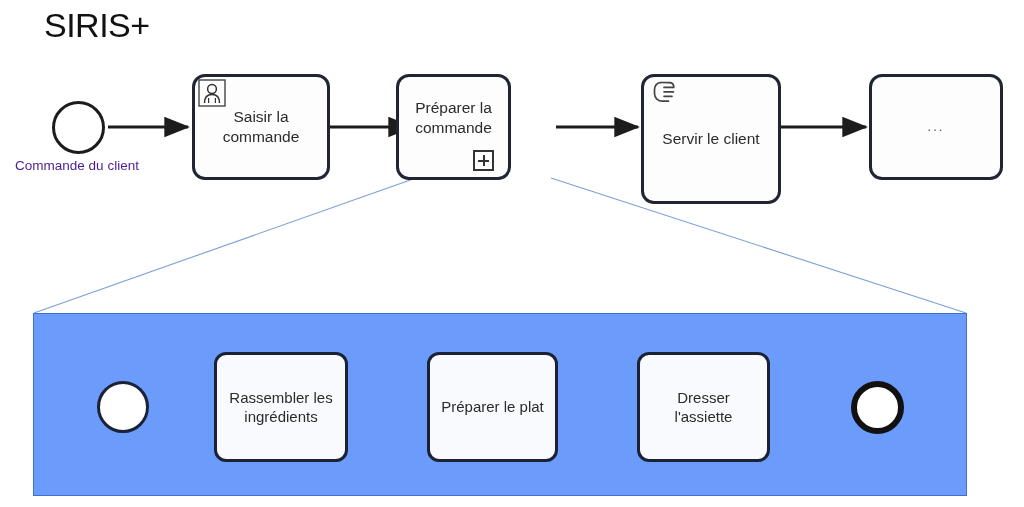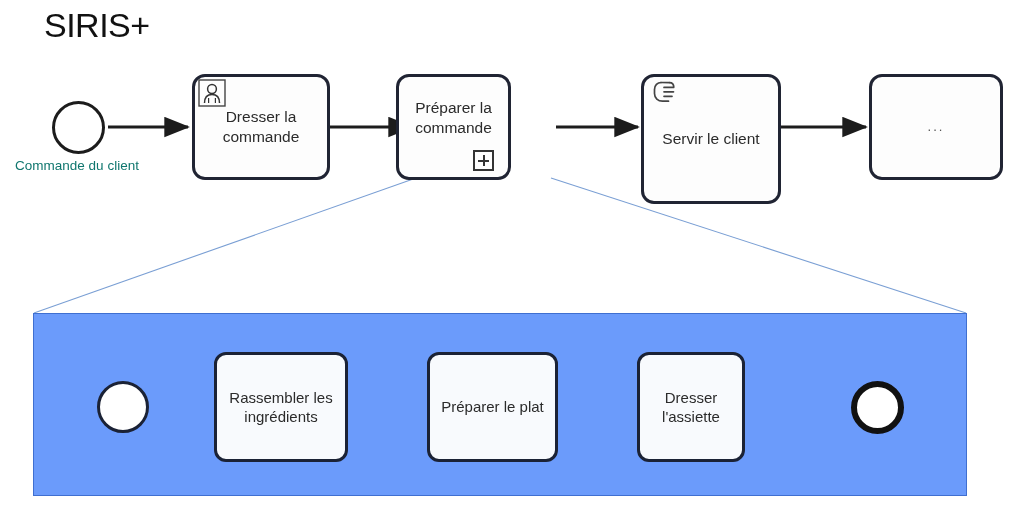--- a/index.html
+++ b/index.html
@@ -90,21 +90,21 @@
   }
   
   #start-label {
     position: absolute;
     left: 14px;
     top: 157px;
     width: 126px;
     text-align: center;
     font-size: 13.5px;
     line-height: 1.35;
-    color: #0f766e;
+    color: #4c1d95;
   }
   
   .marker-icon {
     position: absolute;
   }
   .plus-marker {
     position: absolute;
     width: 21px;
     height: 21px;
     border: 2px solid #333;
@@ -166,21 +166,21 @@
     <line x1="770" y1="407" x2="848" y2="407" stroke="#141a29" stroke-width="3.2" marker-end="url(#arrow-sub)"></line>
   </svg>
 
   <div class="event start" style="left:52px; top:101px; width:53px; height:53px;"></div>
   <div id="start-label">
     <span>Commande du client</span>
   </div>
 
   <div class="node task" style="left:192px; top:74px; width:138px; height:106px;">
     <span class="label">
-      <span>Dresser la</span><br>
+      <span>Saisir la</span><br>
       <span>commande</span>
     </span>
   </div>
   <svg class="marker-icon" style="left:198px; top:79px;" width="28" height="28" viewBox="0 0 28 28" xmlns="http://www.w3.org/2000/svg">
     <rect x="1" y="1" width="26" height="26" fill="none" stroke="#444" stroke-width="1.4"></rect>
     <circle cx="14" cy="10" r="4.4" fill="none" stroke="#333" stroke-width="1.5"></circle>
     <path d="M6.5,24 C6.5,17.6 10,15.4 14,15.4 C18,15.4 21.5,17.6 21.5,24" fill="none" stroke="#333" stroke-width="1.5"></path>
     <line x1="10.6" y1="19" x2="10.6" y2="24" stroke="#333" stroke-width="1.2"></line>
     <line x1="17.4" y1="19" x2="17.4" y2="24" stroke="#333" stroke-width="1.2"></line>
   </svg>
@@ -219,21 +219,21 @@
     <span class="label">
       <span>Rassembler les</span><br>
       <span>ingrédients</span>
     </span>
   </div>
 
   <div class="node task subtask" style="left:427px; top:352px; width:131px; height:110px;align-items:center;">
     <span class="label">Préparer le plat</span>
   </div>
 
-  <div class="node task subtask" style="left:637px; top:352px; width:108px; height:110px;">
+  <div class="node task subtask" style="left:637px; top:352px; width:133px; height:110px;">
     <span class="label">
       <span>Dresser</span><br>
       <span>l'assiette</span>
     </span>
   </div>
 
   <div class="event end-sub" style="left:851px; top:381px; width:53px; height:53px;"></div>
 
 </div>
 

